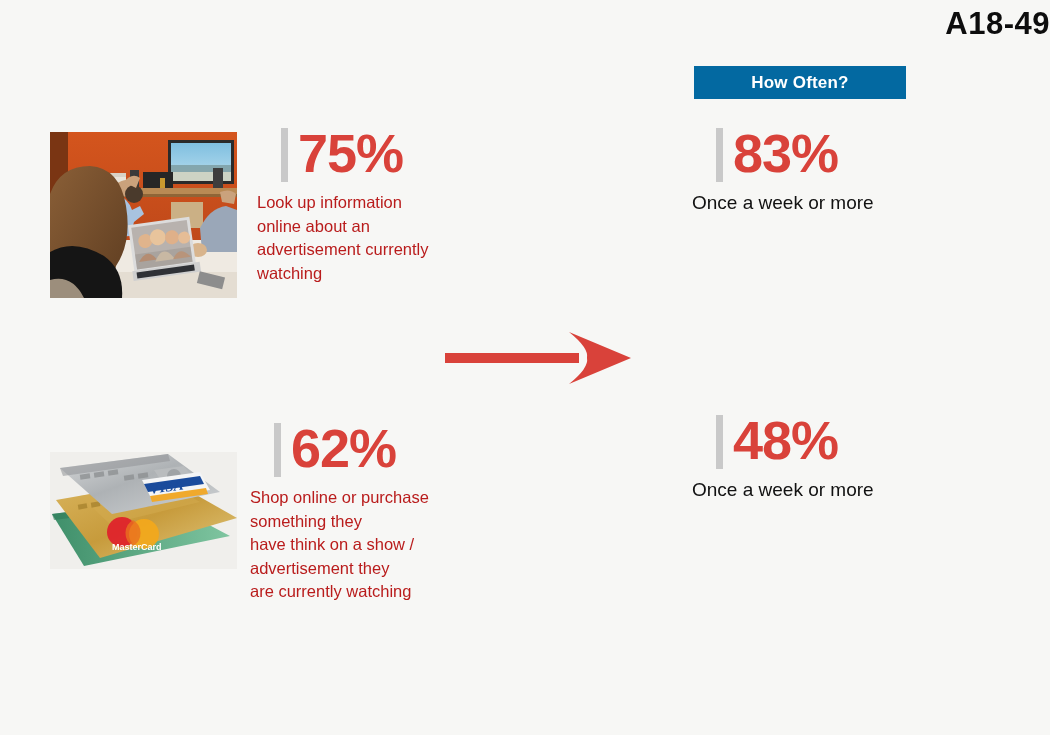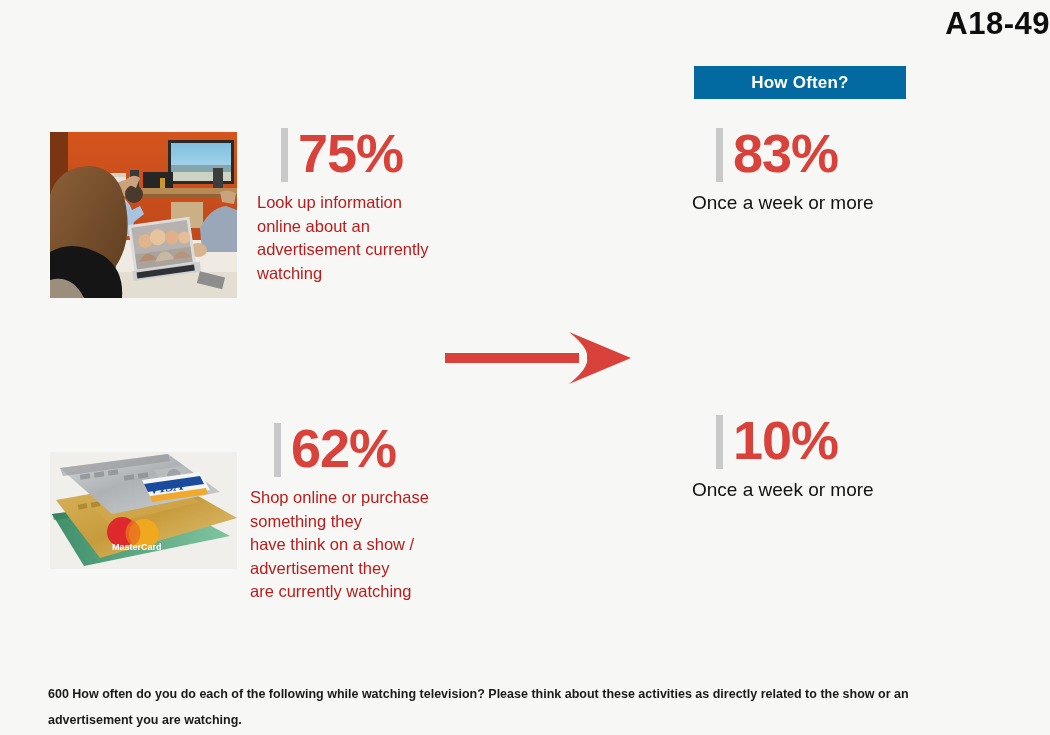--- a/index.html
+++ b/index.html
@@ -315,20 +315,19 @@
     <div class="caption">Shop online or purchase
 something they
 have think on a show /
 advertisement they
 are currently watching</div>
   </div>
 
   <div class="stat" id="stat-freq-shop">
     <div class="stat-figure">
       <div class="accent-bar"></div>
-      <div class="pct">10%</div>
+      <div class="pct">48%</div>
     </div>
     <div class="caption-sub">Once a week or more</div>
   </div>
 
-  <div class="footnote">600 How often do you do each of the following while watching television? Please think about these activities as directly related to the show or an advertisement you are watching.</div>
 
 </div>
 
 </body></html>

